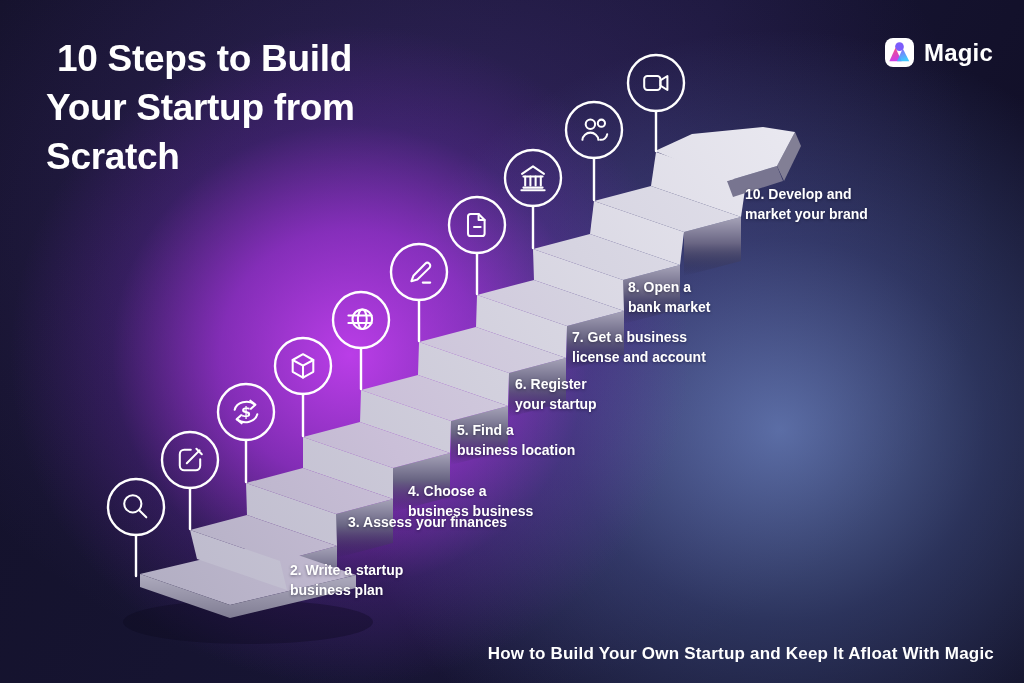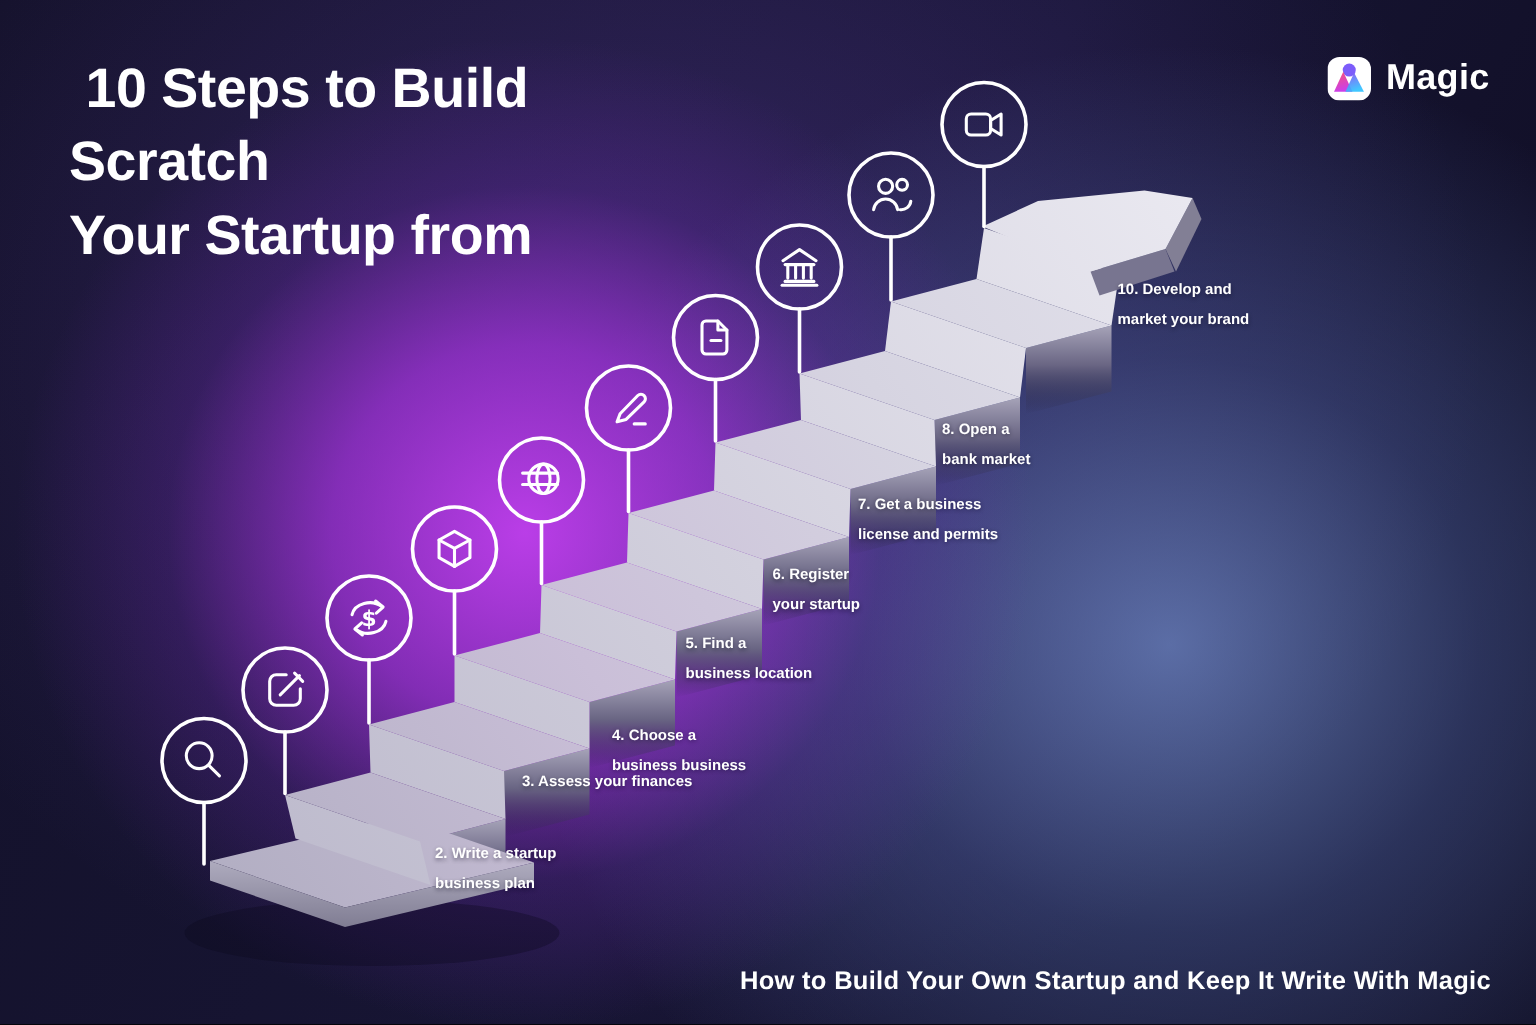--- a/index.html
+++ b/index.html
@@ -8,40 +8,40 @@
     font-family:"Liberation Sans",sans-serif;
     background:
       radial-gradient(340px 330px at 350px 355px, rgba(198,64,244,0.92) 0%, rgba(170,52,228,0.70) 38%, rgba(124,42,196,0.22) 70%, rgba(124,42,196,0) 100%),
       radial-gradient(430px 400px at 780px 430px, rgba(116,143,208,0.72) 0%, rgba(84,106,172,0.40) 48%, rgba(50,62,115,0) 100%),
       radial-gradient(560px 470px at 430px 230px, rgba(116,76,198,0.32) 0%, rgba(116,76,198,0) 100%),
       linear-gradient(118deg,#131129 0%,#171534 52%,#0e0c20 100%);
   }
   .stairs{position:absolute;left:0;top:0;width:1024px;height:683px;}
   .title{position:absolute;left:46px;top:34px;color:#fff;font-weight:bold;font-size:37px;line-height:49px;letter-spacing:-0.3px;}
   .title .ln:first-child{padding-left:11px;}
-  .brand{position:absolute;top:38px;right:31px;display:flex;gap:10px;}
+  .brand{position:absolute;top:38px;right:31px;display:flex;align-items:center;gap:10px;}
   .brand-name{color:#fff;font-size:24px;font-weight:bold;letter-spacing:0.2px;}
-  .step-label{position:absolute;color:#fff;font-size:10px;font-weight:bold;line-height:20px;white-space:nowrap;text-shadow:0 1px 3px rgba(8,6,26,0.45);}
+  .step-label{position:absolute;color:#fff;font-size:14px;font-weight:bold;line-height:20px;white-space:nowrap;text-shadow:0 1px 3px rgba(8,6,26,0.45);}
   .step-label span{display:block;}
   .caption{position:absolute;right:30px;bottom:19px;color:#fff;font-size:17px;font-weight:bold;letter-spacing:0.2px;}
   
   .fc{fill:none;stroke:#fff;stroke-width:2.4;}
   .stem{stroke:#fff;stroke-width:2.4;stroke-linecap:round;}
   .ic{fill:none;stroke:#fff;stroke-width:2.05;stroke-linecap:round;stroke-linejoin:round;}
   .dollar{fill:#fff;stroke:none;font-family:"DejaVu Sans",sans-serif;font-size:14.5px;font-weight:bold;text-anchor:middle;}
 </style>
 </head>
 <body>
 
 <div class="stage">
 
   <div class="title">
     <div class="ln">10 Steps to Build</div>
+    <div class="ln">Your Startup from</div>
     <div class="ln">Scratch</div>
-    <div class="ln">Your Startup from</div>
   </div>
 
   <div class="brand">
     <svg width="29" height="29" viewBox="0 0 40 40">
       <defs>
         <linearGradient id="lgP" x1="0" y1="0" x2="0.25" y2="1">
           <stop offset="0" stop-color="#f85077"></stop>
             <stop offset="1" stop-color="#cb3fe9"></stop>
         </linearGradient>
         <linearGradient id="lgB" x1="0" y1="0" x2="0.35" y2="1">
@@ -241,26 +241,26 @@
   <div class="step-label" style="left:457px;top:420px">
     <span>5. Find a</span>
     <span>business location</span>
   </div>
   <div class="step-label" style="left:515px;top:374px">
     <span>6. Register</span>
     <span>your startup</span>
   </div>
   <div class="step-label" style="left:572px;top:327px">
     <span>7. Get a business</span>
-    <span>license and permits</span>
+    <span>license and account</span>
   </div>
   <div class="step-label" style="left:628px;top:277px">
     <span>8. Open a</span>
     <span>bank market</span>
   </div>
   <div class="step-label" style="left:745px;top:184px">
     <span>10. Develop and</span>
     <span>market your brand</span>
   </div>
 
-  <div class="caption">How to Build Your Own Startup and Keep It Write With Magic</div>
+  <div class="caption">How to Build Your Own Startup and Keep It Afloat With Magic</div>
 
 </div>
 
 </body></html>

